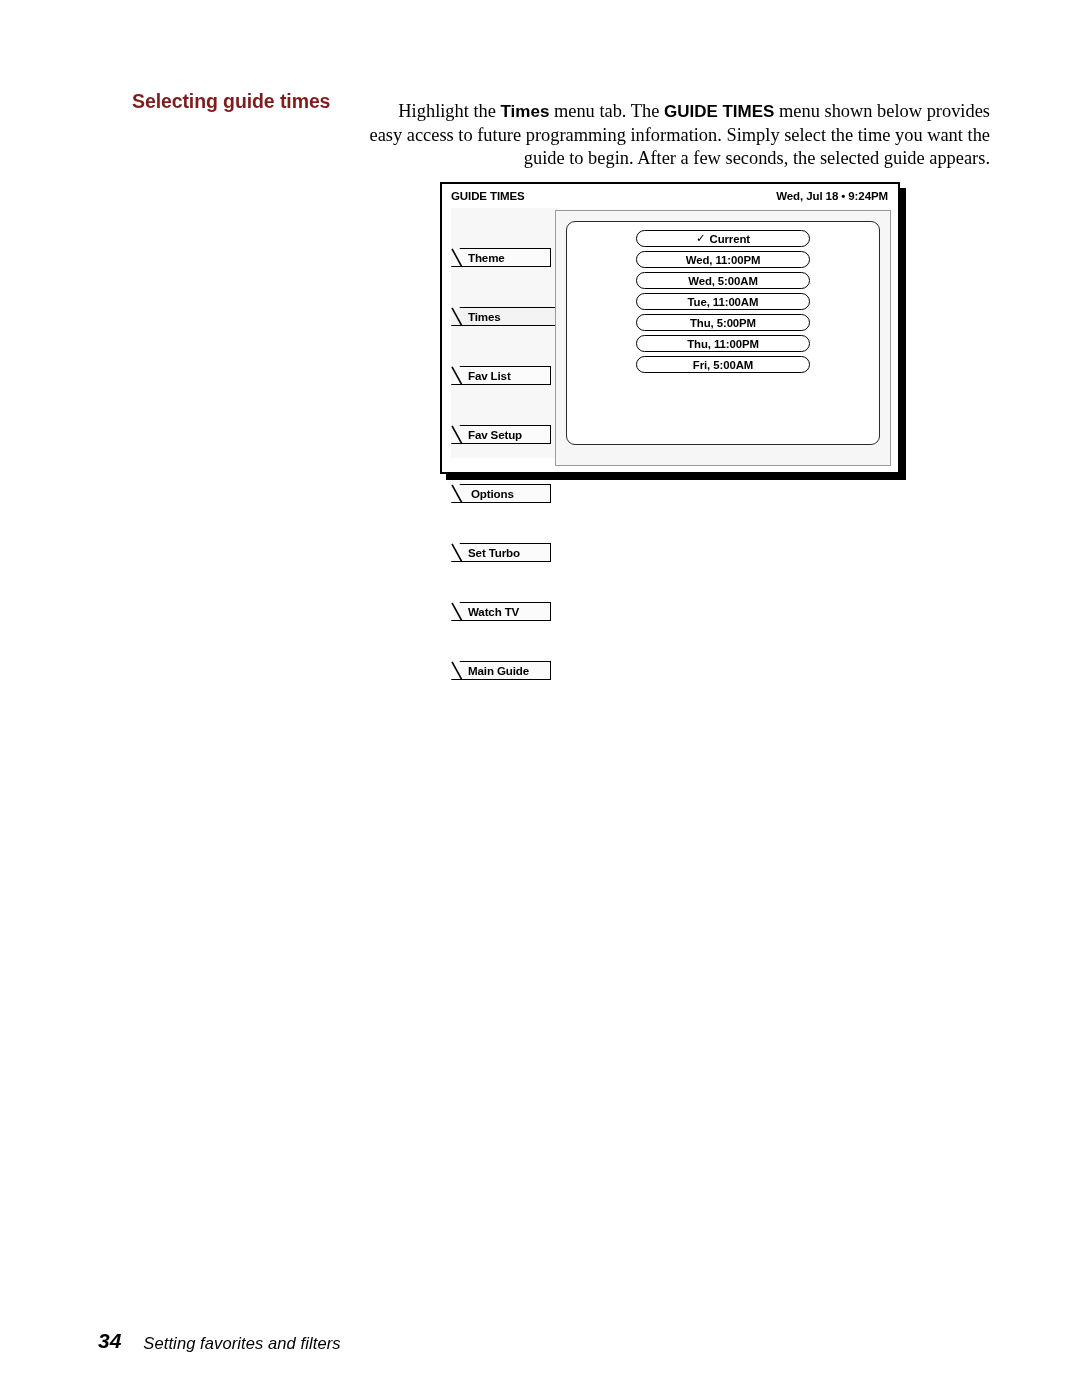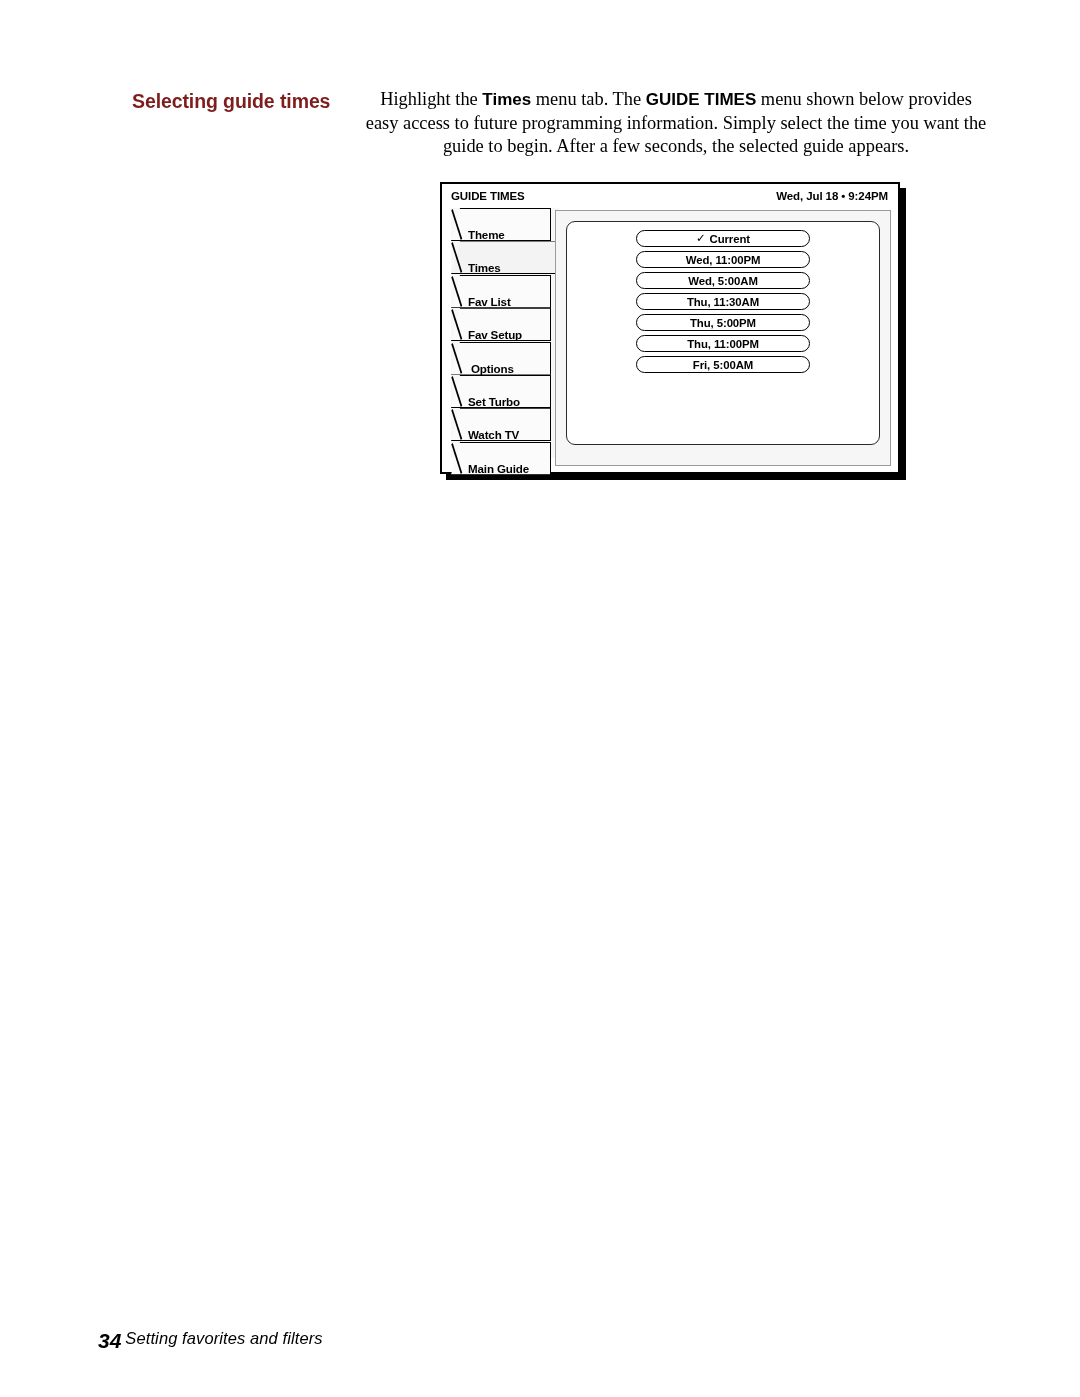--- a/index.html
+++ b/index.html
@@ -32,27 +32,27 @@
     font-weight: bold;
     font-size: 19.5px;
     letter-spacing: -0.1px;
     line-height: 23px;
     color: #7f1d1d;
     white-space: nowrap;
   }
   .body-copy {
     position: absolute;
     left: 230px;
-    top: 0;
+    top: 12px;
     width: 628px;
     font-family: "Liberation Serif", "DejaVu Serif", serif;
     font-size: 18.4px;
     line-height: 23.6px;
     color: #000;
-    text-align: center;
+    text-align: right;
   }
   .body-copy .bold-sans {
     font-family: "Liberation Sans", "DejaVu Sans", sans-serif;
     font-weight: bold;
     font-size: 17px;
   }
 
   
   .tv-figure {
     position: absolute;
@@ -104,26 +104,27 @@
   .tab-column {
     position: absolute;
     left: 9px;
     top: 24px;
     width: 108px;
     height: 250px;
     background: #f7f7f7;
   }
   .tab {
     position: relative;
-    height: 33px;
+    height: 19px;
     margin-bottom: 0.4px;
     width: 100px;
     box-sizing: border-box;
     display: flex;
-    align-items: flex-end;
+    align-items: center;
+    margin-top: 40px;
   }
   .tab-shape {
     position: absolute;
     left: 0;
     top: 0;
     width: 100%;
     height: 100%;
     background: #fbfbfb;
     border: 1.4px solid #000;
     border-left: none;
@@ -220,22 +221,22 @@
     margin-right: 4px;
     line-height: 1;
   }
 
   
   .page-footer {
     position: absolute;
     left: 98px;
     bottom: 44px;
     display: flex;
-    align-items: flex-start;
-    gap: 4px;
+    align-items: flex-end;
+    gap: 22px;
   }
   .folio-number {
     font-family: "Liberation Sans", "DejaVu Sans", sans-serif;
     font-weight: bold;
     font-style: italic;
     font-size: 21px;
     color: #000;
   }
   .folio-text {
     font-family: Liberation Sans, sans-serif;
@@ -349,21 +350,21 @@
               <span class="pill-check">✓</span>
               <span>Current</span>
             </div>
             <div class="time-pill">
               <span>Wed,  11:00PM</span>
             </div>
             <div class="time-pill">
               <span>Wed,   5:00AM</span>
             </div>
             <div class="time-pill">
-              <span>Thu,  11:30AM</span>
+              <span>Tue,  11:00AM</span>
             </div>
             <div class="time-pill">
               <span>Thu,  5:00PM</span>
             </div>
             <div class="time-pill">
               <span>Thu,  11:00PM</span>
             </div>
             <div class="time-pill">
               <span>Fri,   5:00AM</span>
             </div>

